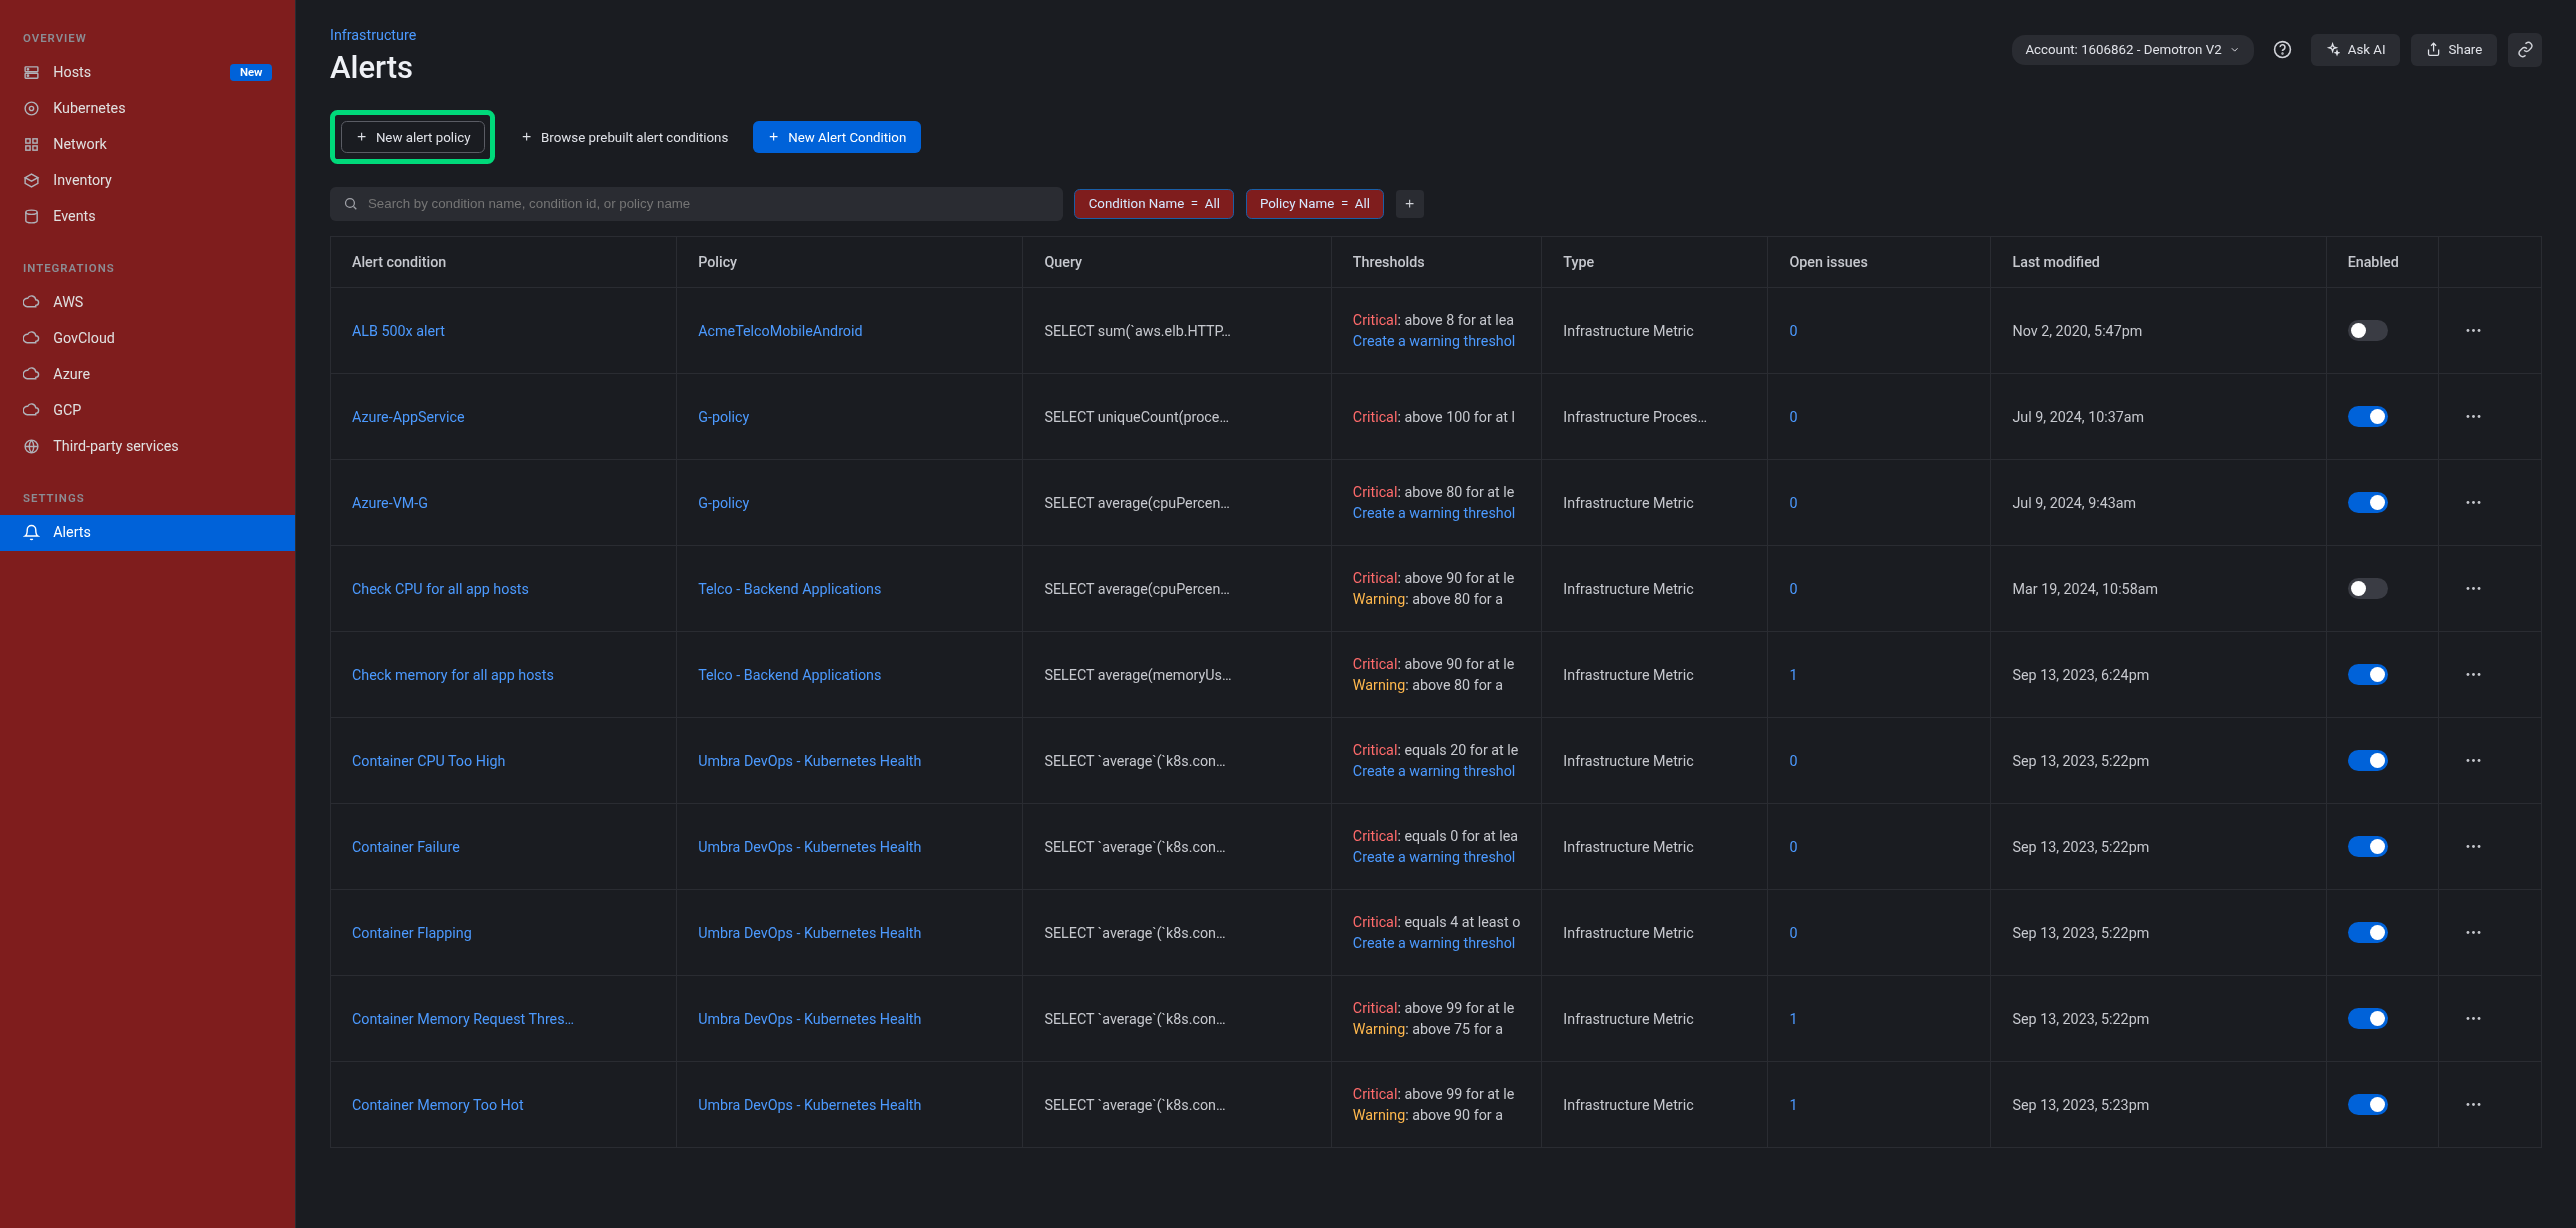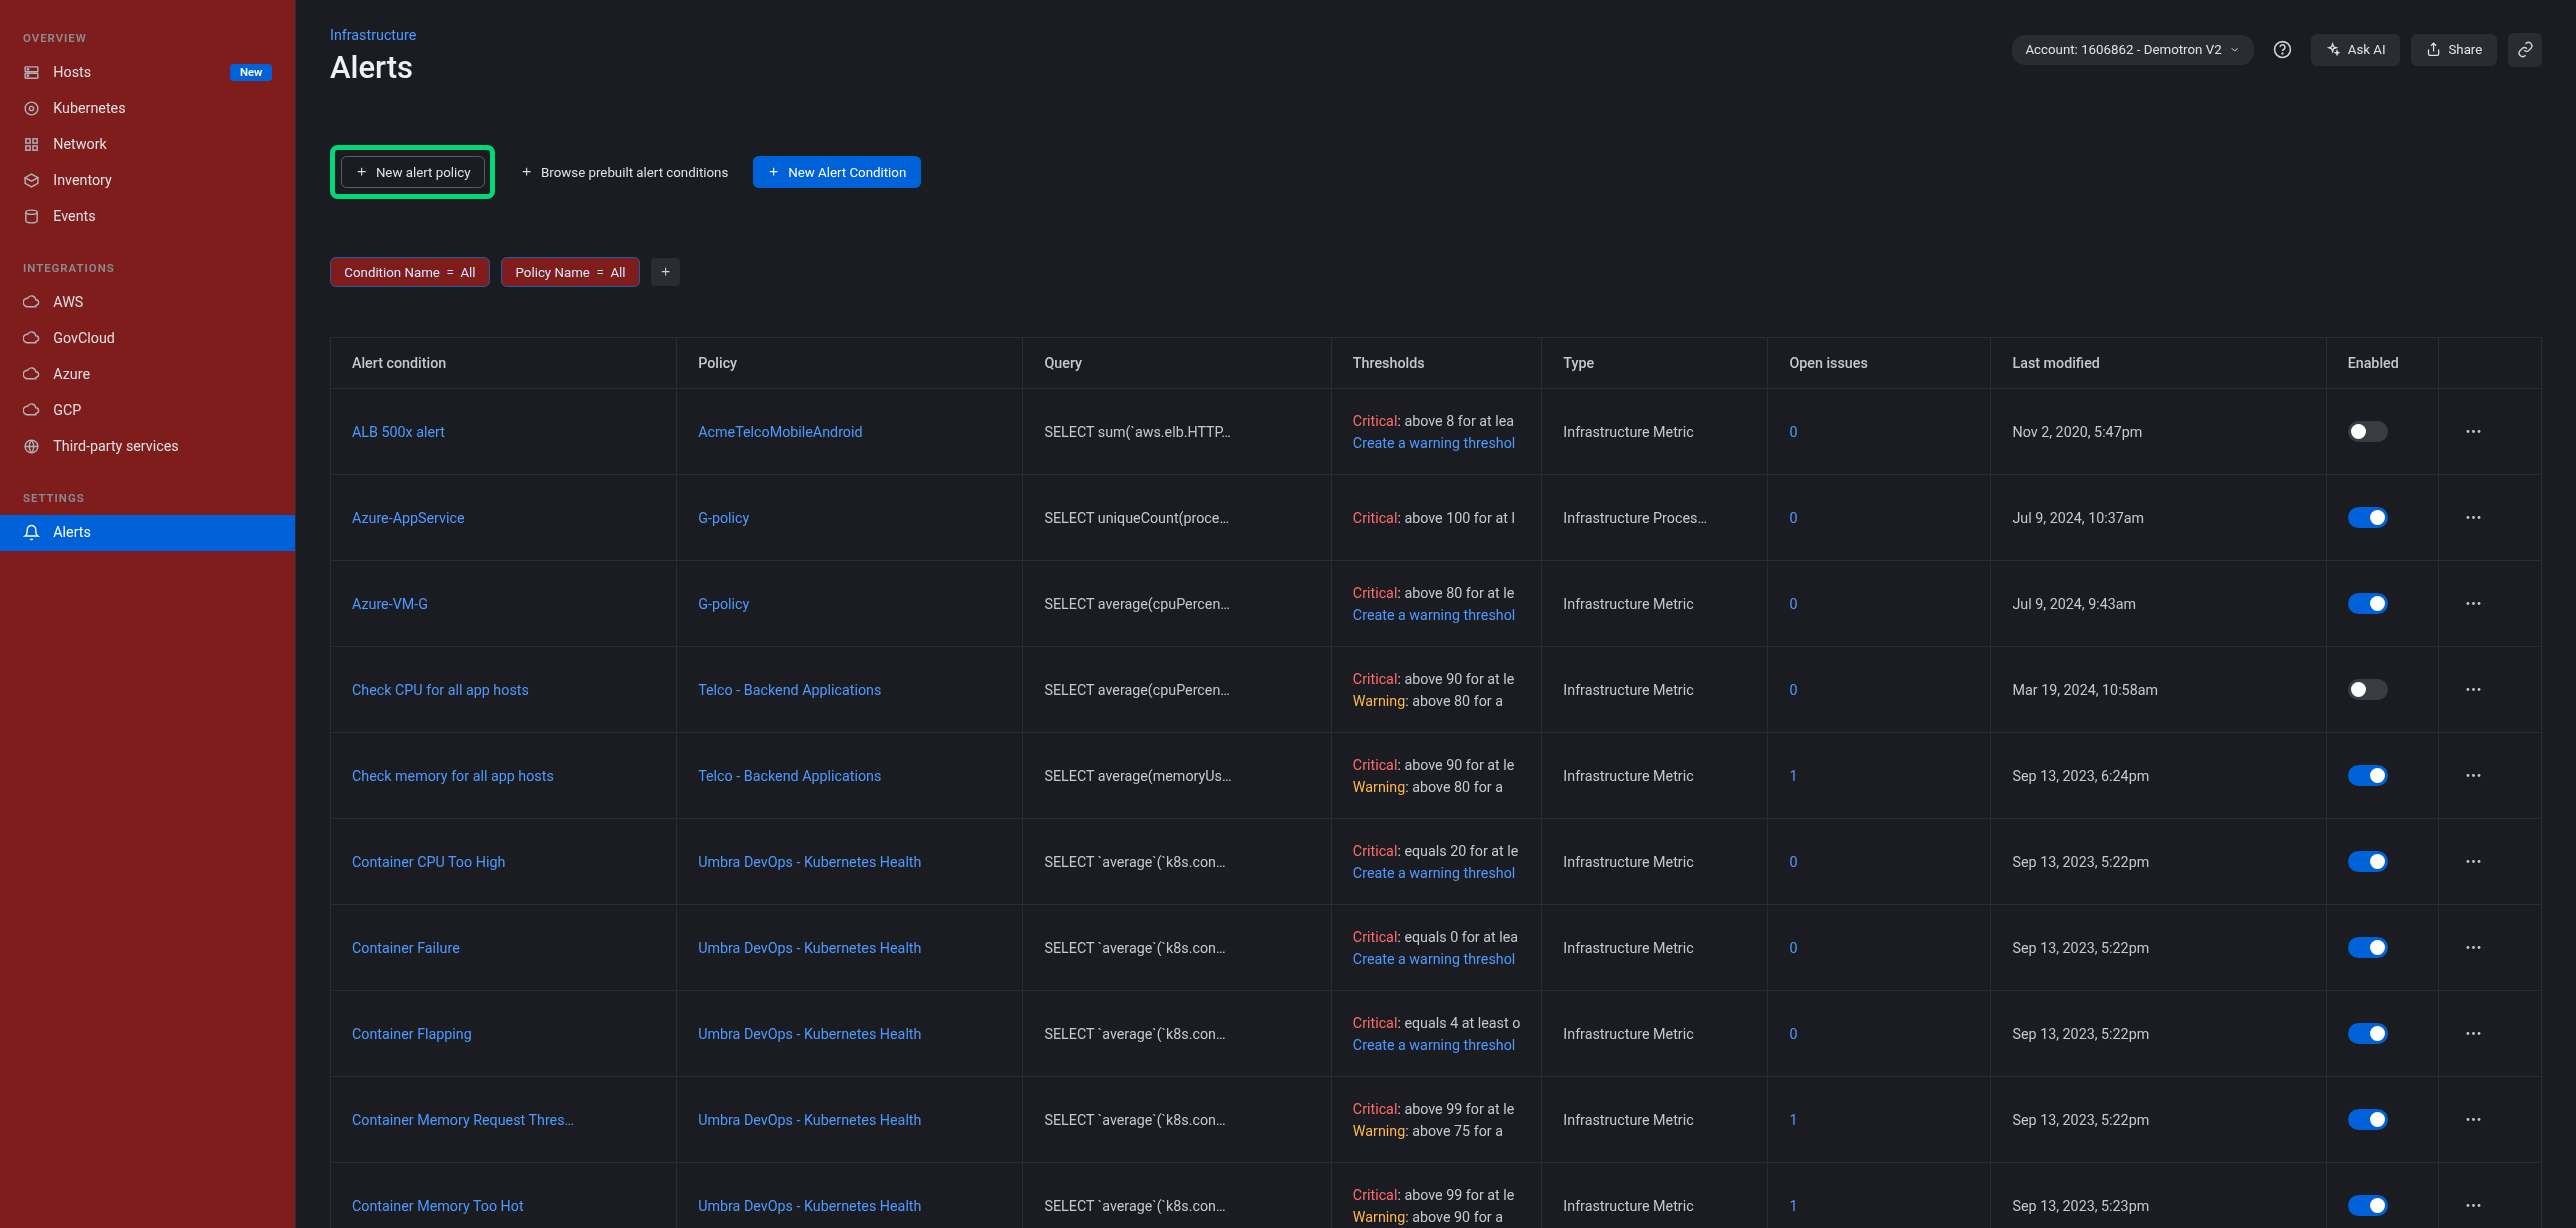--- a/index.html
+++ b/index.html
@@ -54,21 +54,20 @@
   font-size: 11.4px;
   padding: 1.9px 9.5px;
   border-radius: 3.8px;
   font-weight: 600;
 }
 .main {
   flex: 1;
   display: flex;
   flex-direction: column;
   overflow: hidden;
-  gap: 35px;
 }
 .topbar {
   display: flex;
   align-items: flex-start;
   padding: 27px 34px 0 34px;
 }
 .topbar-left { flex: 1; }
 .breadcrumb {
   color: #4c9aff;
   font-size: 14.3px;
@@ -448,20 +447,29 @@
       <span>
         <svg width="13.3" height="13.3" viewBox="0 0 24 24" fill="none" stroke="currentColor" stroke-width="2">
             <path d="M12 5v14M5 12h14"></path>
           </svg>
       </span>
       <span>New Alert Condition</span>
     </div>
   </div>
 
   <div class="filter-bar">
+    <div class="search">
+      <span>
+        <svg width="15.2" height="15.2" viewBox="0 0 24 24" fill="none" stroke="#a0a2a8" stroke-width="2">
+            <circle cx="11" cy="11" r="7"></circle>
+            <path d="M21 21l-4.3-4.3"></path>
+          </svg>
+      </span>
+      <input type="text" placeholder="Search by condition name, condition id, or policy name" style="">
+    </div>
     <div class="filter-pill">
       <span>Condition Name</span>&nbsp;&nbsp;<span>=</span>&nbsp;&nbsp;<span>All</span>
     </div>
     <div class="filter-pill">
       <span>Policy Name</span>&nbsp;&nbsp;<span>=</span>&nbsp;&nbsp;<span>All</span>
     </div>
     <div class="filter-add">
       <svg width="13.3" height="13.3" viewBox="0 0 24 24" fill="none" stroke="#d0d2d8" stroke-width="2">
           <path d="M12 5v14M5 12h14"></path>
         </svg>

